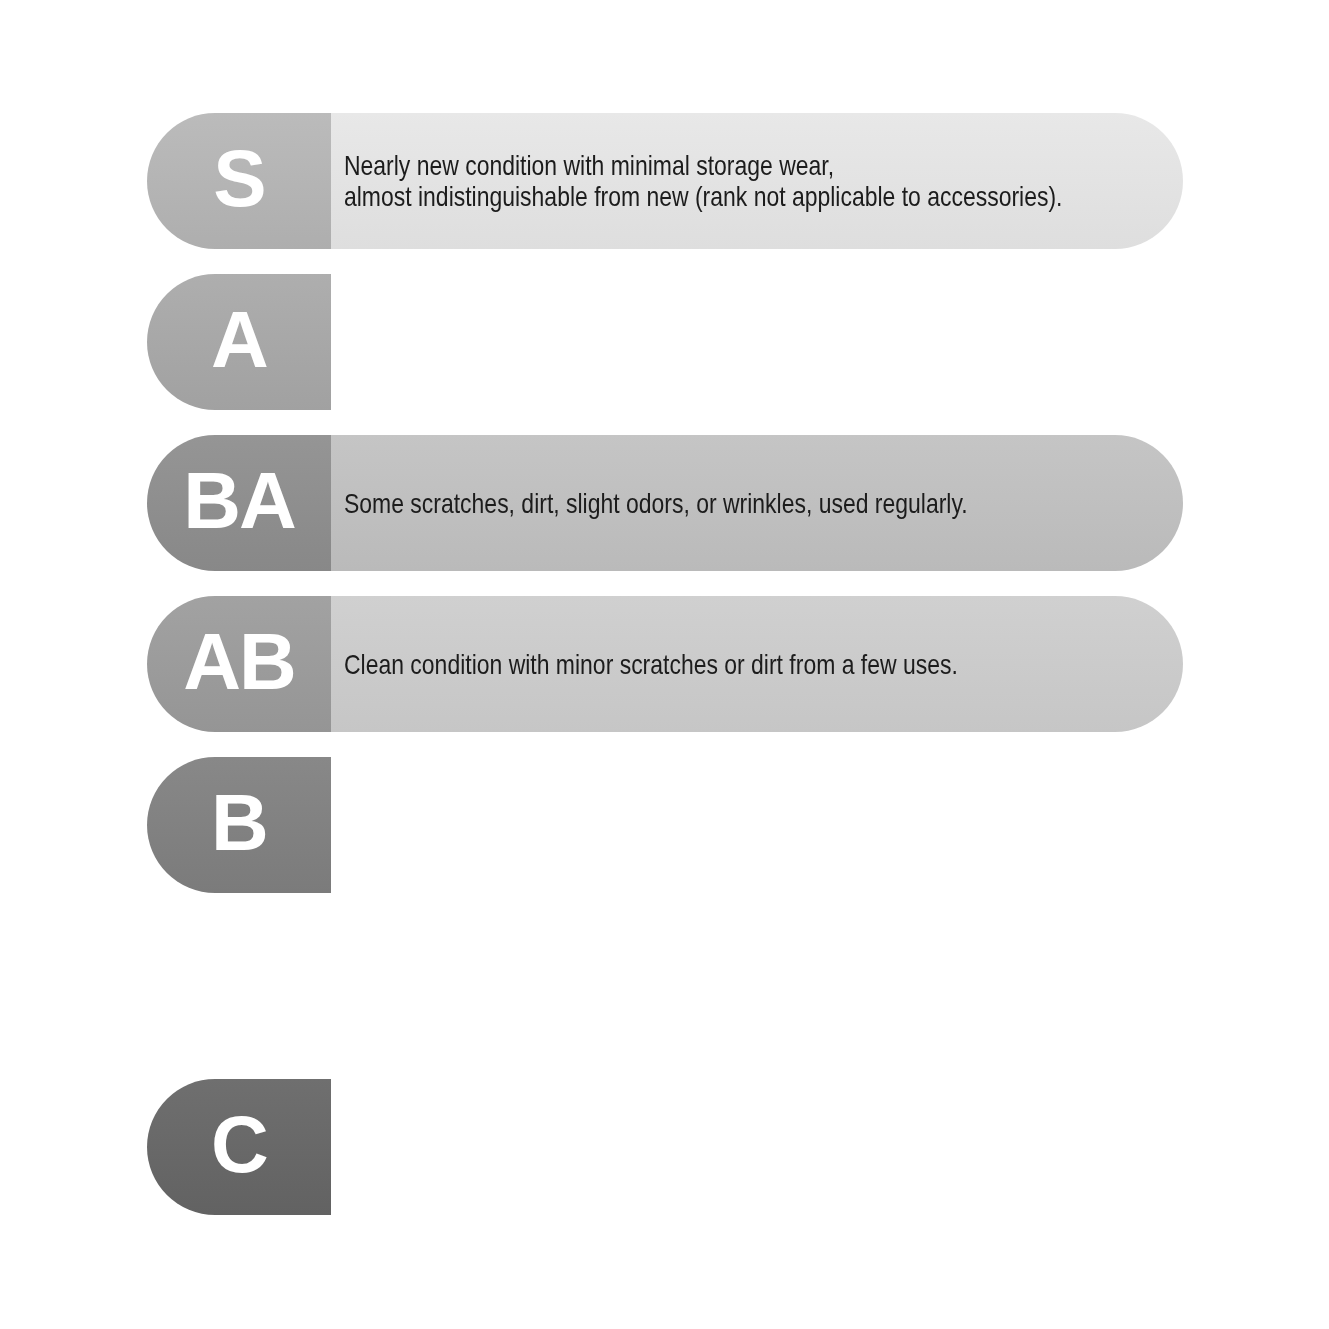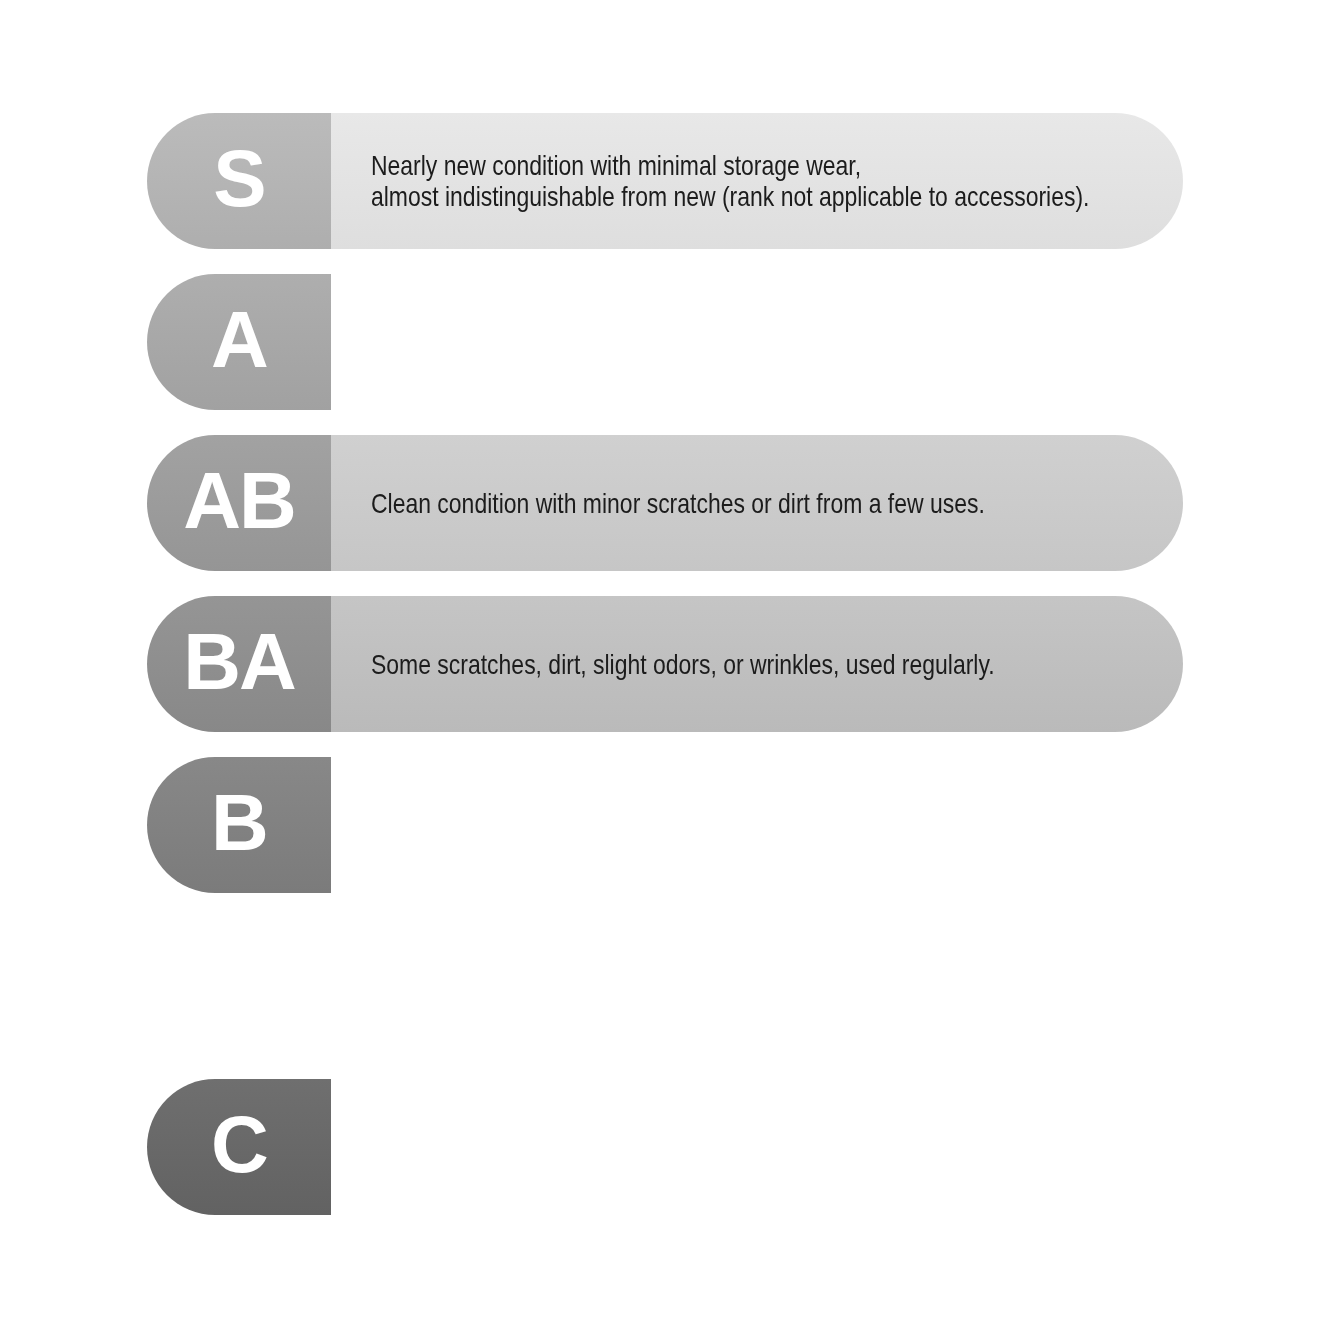--- a/index.html
+++ b/index.html
@@ -42,21 +42,21 @@
     font-size: 80px;
     font-weight: bold;
     line-height: 1;
     letter-spacing: -2px;
     transform: translateY(-2px);
   }
   .rank-body {
     flex: 1;
     display: flex;
     align-items: center;
-    padding-left: 40px;
+    padding-left: 13px;
     background: linear-gradient(180deg, var(--body-top, #ddd) 0%, var(--body-bottom, #ccc) 100%);
   }
   .rank-desc {
     margin: 0;
     font-size: 28px;
     line-height: 31px;
     color: var(--desc-color, #1c1c1c);
     white-space: pre-line;
     width: max-content;
     transform: scaleX(0.82);
@@ -77,35 +77,35 @@
 almost indistinguishable from new (rank not applicable to accessories).</p>
     </div>
   </section>
 
   <section class="rank-row" style="--cap-top: #aeaeae; --cap-bottom: #a1a1a1; --body-top: #dcdcdc; --body-bottom: #d2d2d2;">
     <div class="rank-cap">
       <span class="rank-letter">A</span>
     </div>
   </section>
 
+  <section class="rank-row" style="--cap-top: #959595; --cap-bottom: #888888; --body-top: #c5c5c5; --body-bottom: #bababa;">
+    <div class="rank-cap">
+      <span class="rank-letter">BA</span>
+    </div>
+    <div class="rank-body">
+      <p class="rank-desc">Some scratches, dirt, slight odors, or wrinkles, used regularly.</p>
+    </div>
+  </section>
+
   <section class="rank-row" style="--cap-top: #a2a2a2; --cap-bottom: #959595; --body-top: #d0d0d0; --body-bottom: #c6c6c6;">
     <div class="rank-cap">
       <span class="rank-letter">AB</span>
     </div>
     <div class="rank-body">
       <p class="rank-desc">Clean condition with minor scratches or dirt from a few uses.</p>
-    </div>
-  </section>
-
-  <section class="rank-row" style="--cap-top: #959595; --cap-bottom: #888888; --body-top: #c5c5c5; --body-bottom: #bababa;">
-    <div class="rank-cap">
-      <span class="rank-letter">BA</span>
-    </div>
-    <div class="rank-body">
-      <p class="rank-desc">Some scratches, dirt, slight odors, or wrinkles, used regularly.</p>
     </div>
   </section>
 
   <section class="rank-row" style="--cap-top: #888888; --cap-bottom: #7b7b7b; --body-top: #b9b9b9; --body-bottom: #aeaeae;">
     <div class="rank-cap">
       <span class="rank-letter">B</span>
     </div>
   </section>
 
   <section class="rank-row" style="--cap-top: #7c7c7c; --cap-bottom: #6f6f6f; --body-top: #adadad; --body-bottom: #a2a2a2;">

